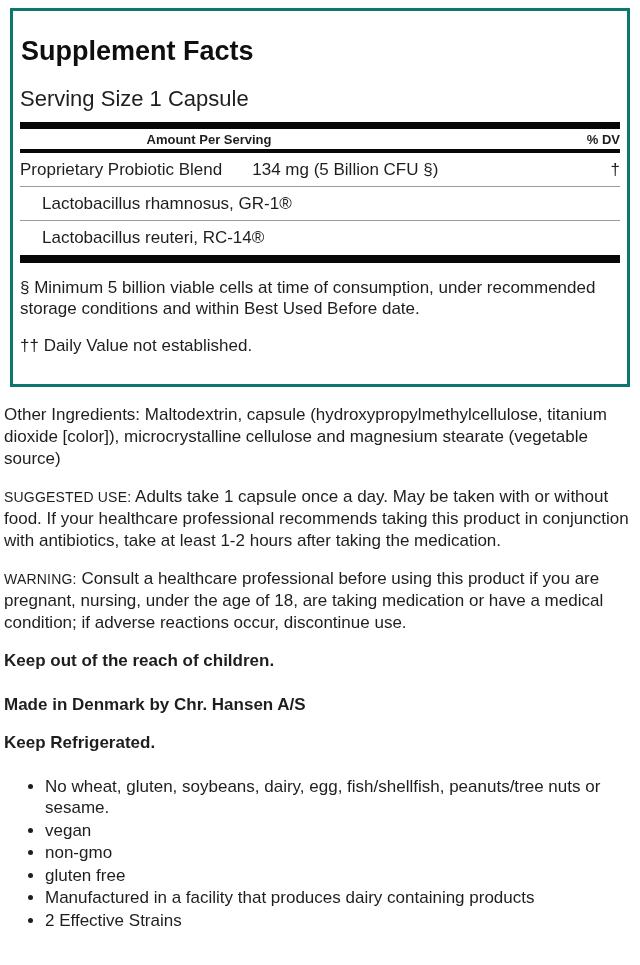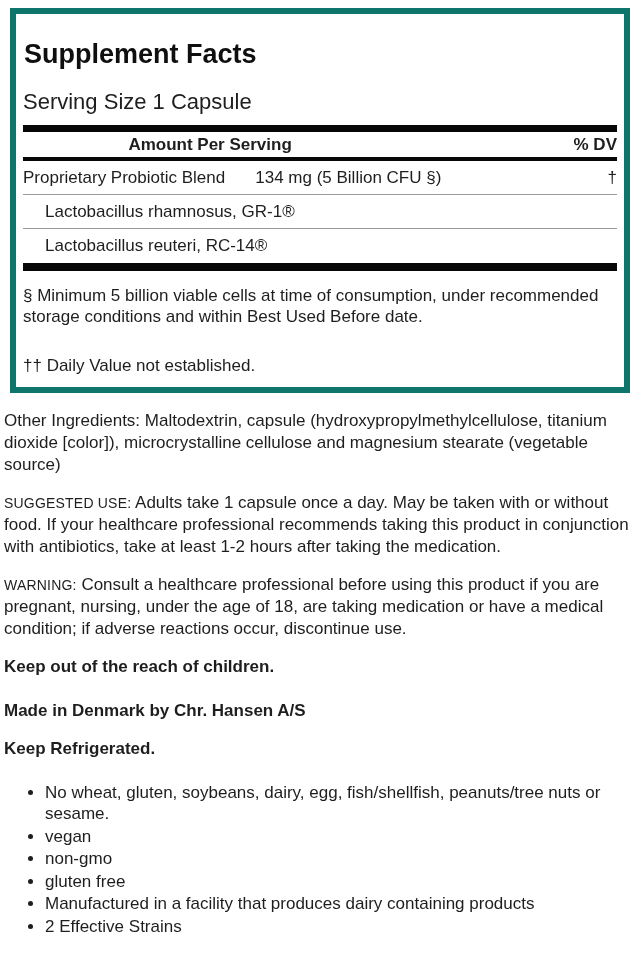--- a/index.html
+++ b/index.html
@@ -7,55 +7,55 @@
     width:640px; height:965px;
     background:#ffffff;
     color:#1e1e1e;
     font-family:"Liberation Sans","DejaVu Sans",sans-serif;
     overflow:hidden;
   }
   .facts-box {
     box-sizing:border-box;
     margin:8px 10px 0 10px;
     width:620px;
-    border:6px solid #0f766e;
+    border:3px solid #0f766e;
     background:#ffffff;
-    padding:0 7px 11px 7px;
+    padding:0 7px 28px 7px;
   }
   .panel-title {
     font-size:27px;
     font-weight:bold;
     color:#0f0f0f;
     margin:26px 0 0 1px;
     line-height:1.1;
   }
   .serving { font-size:22px; margin-top:19px; }
   .bar { background:#070707; }
   .bar-top { height:7px; margin-top:10px; }
   .bar-mid { height:4px; }
   .bar-bottom { height:8px; margin-top:1px; }
   .head-row {
     display:flex; align-items:baseline;
-    font-weight:bold; font-size:17px;
+    font-weight:bold; font-size:13px;
     padding:3px 0 2px 0;
     justify-content:flex-end;
   }
   .head-left { flex:0 0 63%; text-align:center; }
   .head-right { margin-left:auto; }
   .nutrient-row {
     display:flex; align-items:baseline;
     font-size:17px;
     padding:7px 0 6px 0;
   }
   .nutrient-row .amt { margin-left:30px; }
   .nutrient-row .dv { margin-left:auto; }
   .indent { padding-left:22px; }
   .hairline { border-top:1px solid #9b9b9b; height:0; }
   .footnote { font-size:17px; line-height:21px; margin:14px 0 0 0; }
-  .footnote + .footnote { margin-top:28px; }
+  .footnote + .footnote { margin-top:16px; }
   .body-text { margin:17px 5px 0 4px; font-size:17px; line-height:22px; }
   .body-text p { margin:0 0 16px 0; }
   .inline-label { font-weight:normal; font-size:14px; letter-spacing:0.2px; }
   .seal-note { padding-left:3px; }
   .bold-line { font-weight:bold; }
   .mb-lg { margin-bottom:22px !important; }
   .allergen-list { margin:14px 0 15px 0; padding-left:41px; line-height:21.5px; }
   .allergen-list li { margin:0 0 1px 0; }
 </style>
 </head>

